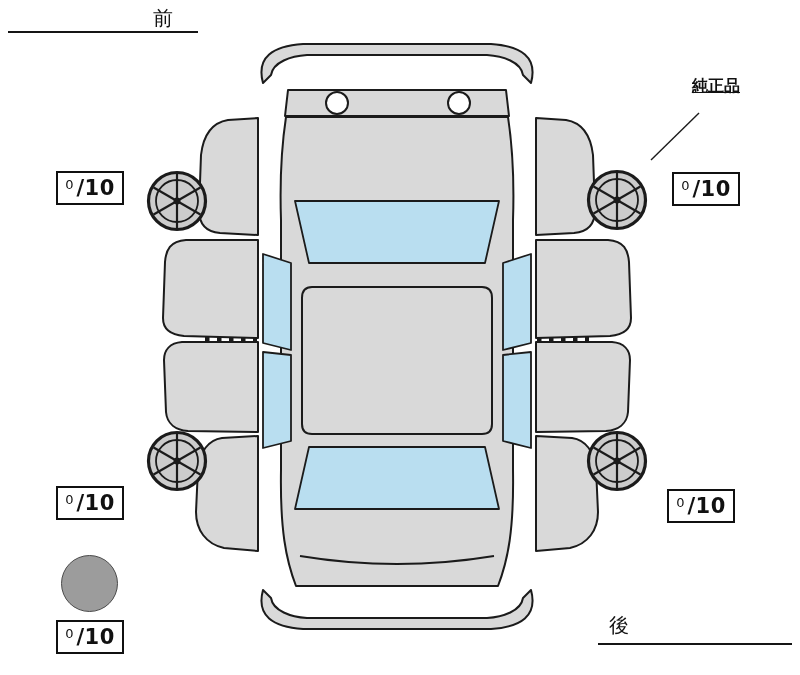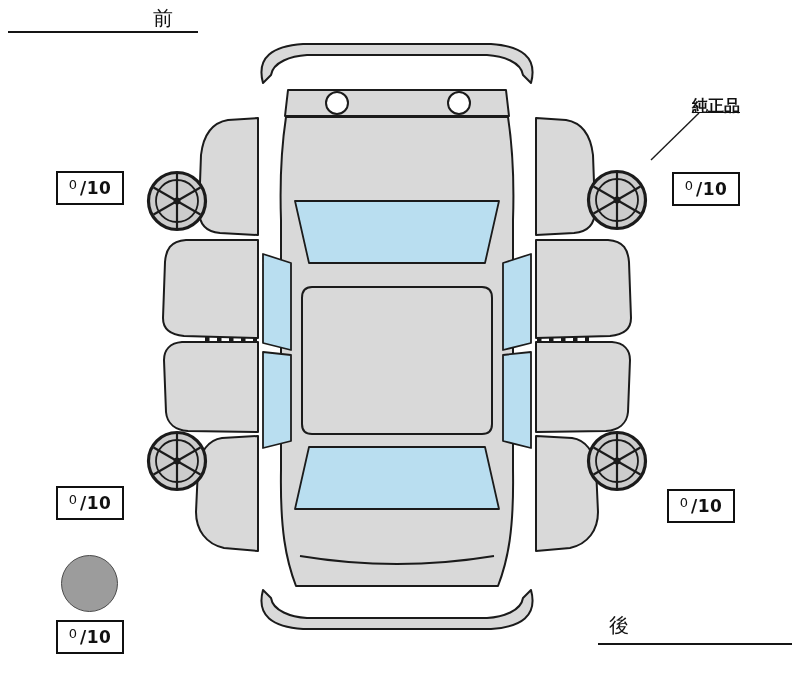--- a/index.html
+++ b/index.html
@@ -27,21 +27,21 @@
   
   .cjk-label{position:absolute;font-size:20px;line-height:1.2;color:#111;white-space:nowrap;}
   .cjk-label.bold{font-weight:700;font-size:16px;}
   .hline{position:absolute;height:2px;background:#151515;}
   .score-box{
     position:absolute;width:68px;height:34px;box-sizing:border-box;
     border:2px solid #101010;background:#ffffff;
     display:flex;align-items:center;justify-content:center;
   }
   .score-num{font-size:13px;transform:translateY(-4px);margin-right:3px;}
-  .score-den{font-size:17px;font-weight:700;letter-spacing:.5px;}
+  .score-den{font-size:21px;font-weight:700;letter-spacing:.5px;}
   .spare-circle{
     position:absolute;left:61px;top:555px;width:57px;height:57px;
     border-radius:50%;
     background:var(--spare-fill,#9c9c9c);
     border:1px solid #4a4a4a;box-sizing:border-box;
   }
 </style>
 </head>
 <body>
 
@@ -97,21 +97,21 @@
     <use href="#wheel-proto" transform="translate(617,200)"></use>
     <use href="#wheel-proto" transform="translate(177,461)"></use>
     <use href="#wheel-proto" transform="translate(617,461)"></use>
 
     <path class="line thin" d="M651,160 L699,113"></path>
   </svg>
 
   <span class="cjk-label" style="left:153px;top:6px;">前</span>
   <div class="hline" style="left:8px;top:31px;width:190px;"></div>
 
-  <span class="cjk-label bold" style="left:692px;top:96px;text-decoration:underline;">純正品</span>
+  <span class="cjk-label bold" style="left:692px;top:76px;text-decoration:underline;">純正品</span>
 
   <span class="cjk-label" style="left:609px;top:613px;">後</span>
   <div class="hline" style="left:598px;top:643px;width:194px;"></div>
 
   <div class="score-box" style="left:56px;top:171px;">
     <span class="score-num">0</span>
     <span class="score-den">/10</span>
   </div>
 
   <div class="score-box" style="left:672px;top:172px;">

